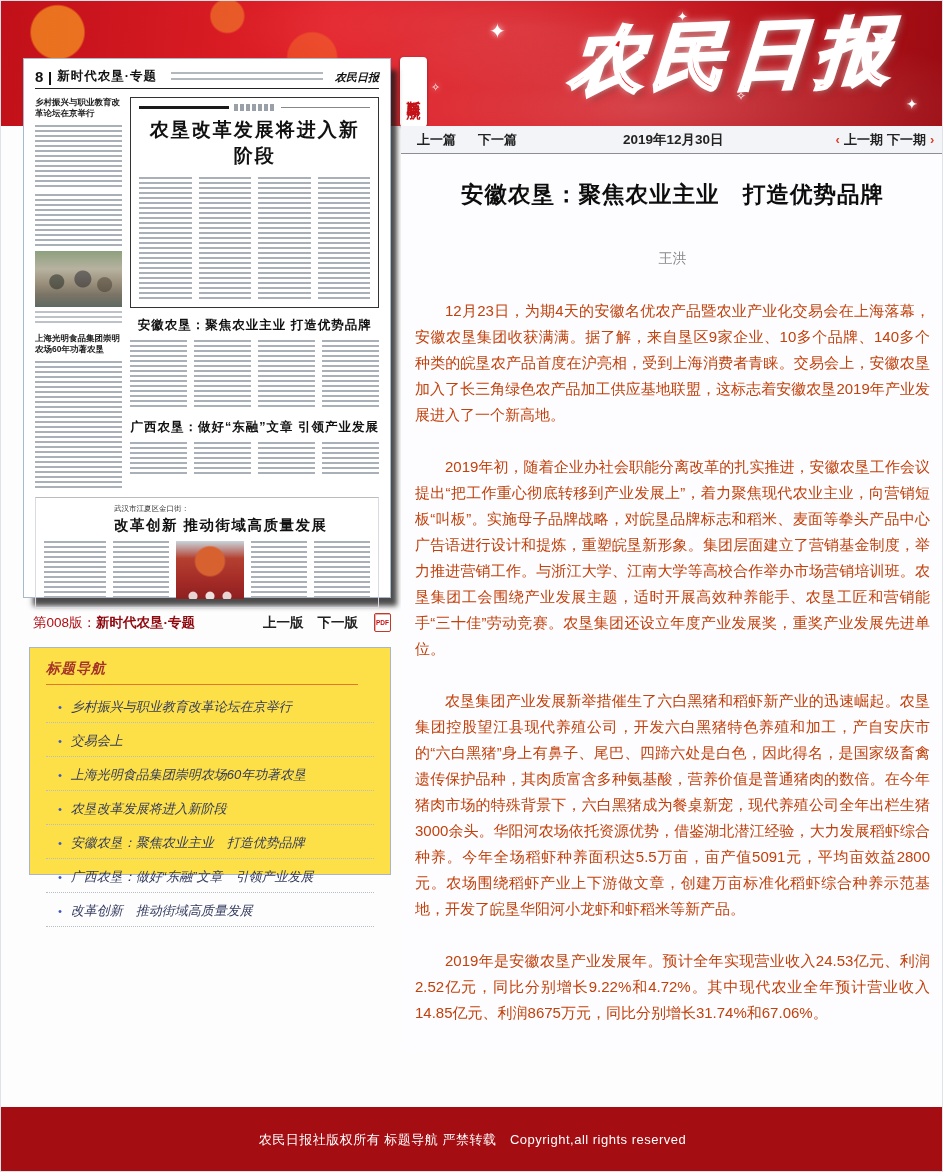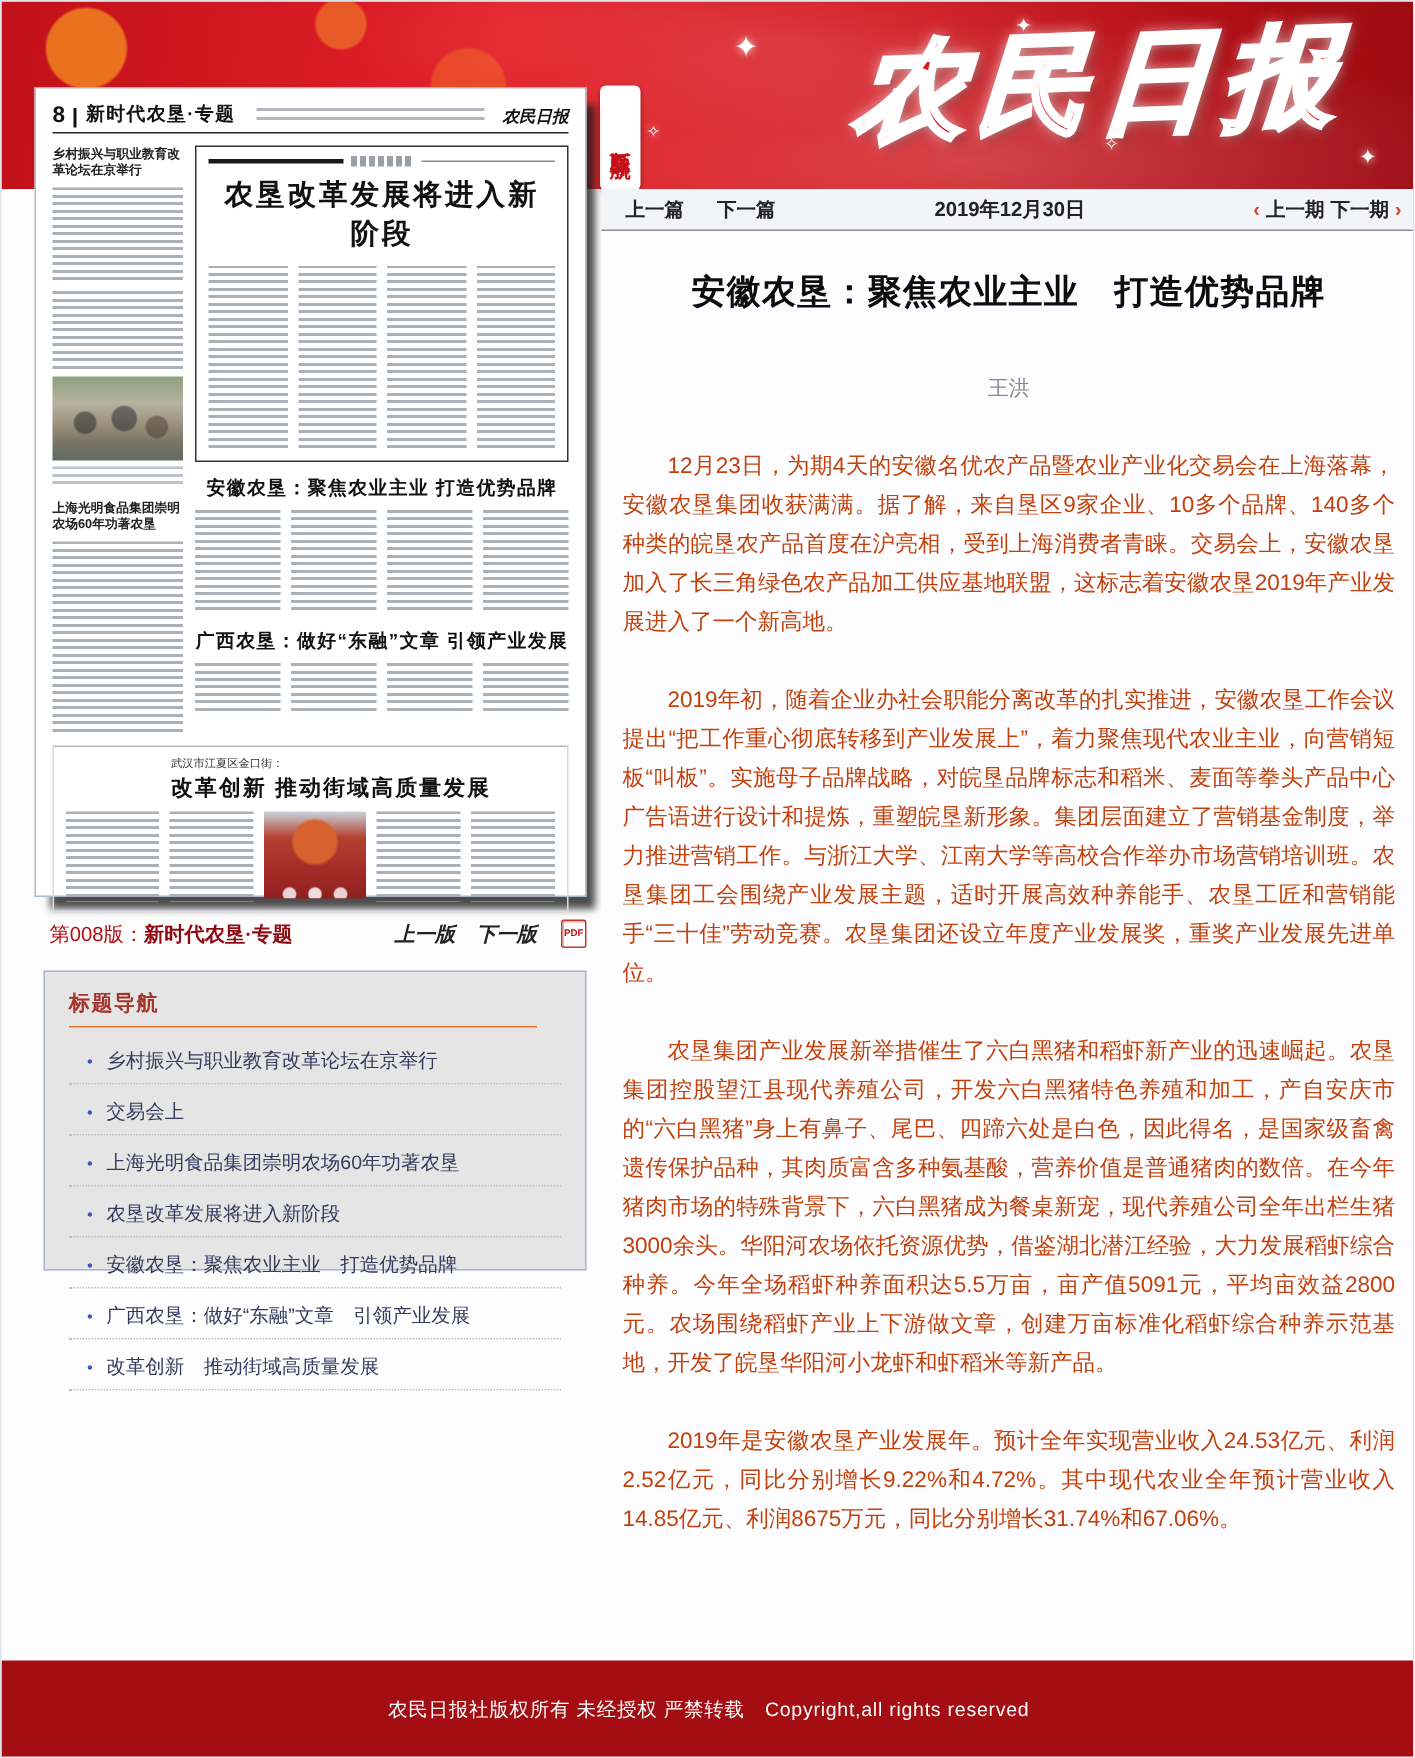--- a/index.html
+++ b/index.html
@@ -69,26 +69,26 @@
       radial-gradient(circle at 50% 95%, rgba(255,255,255,.85) 0 4px, transparent 5px),
       radial-gradient(circle at 25% 95%, rgba(255,255,255,.8) 0 4px, transparent 5px),
       radial-gradient(circle at 75% 95%, rgba(255,255,255,.8) 0 4px, transparent 5px),
       radial-gradient(circle at 50% 35%, #d8622f 0 14px, transparent 16px),
       linear-gradient(180deg,#c8d4dc 0%,#b44030 30%,#a32a26 70%,#8e2020 100%); }
 
   
   .edition-bar { position:absolute; left:32px; top:612px; width:358px; display:flex; align-items:center; font-size:13.5px; }
   .ed-label { color:#b00d12; }
   .ed-section { color:#8f0a10; font-weight:bold; }
-  .ed-links { margin-left:auto; display:flex; gap:14px; font-weight:bold; color:#222;font-style:italic; }
+  .ed-links { margin-left:auto; display:flex; gap:14px; font-weight:bold; color:#222; }
   .ed-links span { cursor:pointer; }
   .pdf-icon { margin-left:16px; width:17px; height:19px; background:#fff; border:1px solid #c0392b; border-radius:2px;
     color:#c01014; font-size:6.5px; font-weight:900; display:flex; align-items:center; justify-content:center; cursor:pointer;
     box-shadow:1px 1px 0 #e8b0ad inset; }
-  .nav-box { position:absolute; left:28px; top:646px; width:362px; height:200px; border:1px solid #a9b4d0; background:#e5e5e5; padding:12px 16px; }
+  .nav-box { position:absolute; left:28px; top:646px; width:362px; height:228px; border:1px solid #a9b4d0; background:#fde047; padding:12px 16px;font-style:italic; }
   .nav-box-title { color:#a5342a; font-weight:bold; font-size:14px; letter-spacing:1px; padding-bottom:6px; }
   .nav-box-rule { height:0; border-bottom:1px solid #e2762c; width:95%; margin-bottom:4px; }
   .nav-list { list-style:none; }
   .nav-list li { display:flex; align-items:baseline; gap:9px; padding:9px 0 6px 12px; border-bottom:1px dotted #b9bec6;
     font-size:13px; color:#333a5e; cursor:pointer; }
   .nav-list li:last-child { border-bottom:1px dotted #b9bec6; }
   .bullet { color:#3a55c0; font-size:11px; }
 
   
   .topnav { position:absolute; left:400px; top:125px; width:543px; height:28px; background:#f3f4f8;
@@ -252,16 +252,16 @@
       <p>12月23日，为期4天的安徽名优农产品暨农业产业化交易会在上海落幕，安徽农垦集团收获满满。据了解，来自垦区9家企业、10多个品牌、140多个种类的皖垦农产品首度在沪亮相，受到上海消费者青睐。交易会上，安徽农垦加入了长三角绿色农产品加工供应基地联盟，这标志着安徽农垦2019年产业发展进入了一个新高地。</p>
       <p>2019年初，随着企业办社会职能分离改革的扎实推进，安徽农垦工作会议提出“把工作重心彻底转移到产业发展上”，着力聚焦现代农业主业，向营销短板“叫板”。实施母子品牌战略，对皖垦品牌标志和稻米、麦面等拳头产品中心广告语进行设计和提炼，重塑皖垦新形象。集团层面建立了营销基金制度，举力推进营销工作。与浙江大学、江南大学等高校合作举办市场营销培训班。农垦集团工会围绕产业发展主题，适时开展高效种养能手、农垦工匠和营销能手“三十佳”劳动竞赛。农垦集团还设立年度产业发展奖，重奖产业发展先进单位。</p>
       <p>农垦集团产业发展新举措催生了六白黑猪和稻虾新产业的迅速崛起。农垦集团控股望江县现代养殖公司，开发六白黑猪特色养殖和加工，产自安庆市的“六白黑猪”身上有鼻子、尾巴、四蹄六处是白色，因此得名，是国家级畜禽遗传保护品种，其肉质富含多种氨基酸，营养价值是普通猪肉的数倍。在今年猪肉市场的特殊背景下，六白黑猪成为餐桌新宠，现代养殖公司全年出栏生猪3000余头。华阳河农场依托资源优势，借鉴湖北潜江经验，大力发展稻虾综合种养。今年全场稻虾种养面积达5.5万亩，亩产值5091元，平均亩效益2800元。农场围绕稻虾产业上下游做文章，创建万亩标准化稻虾综合种养示范基地，开发了皖垦华阳河小龙虾和虾稻米等新产品。</p>
       <p>2019年是安徽农垦产业发展年。预计全年实现营业收入24.53亿元、利润2.52亿元，同比分别增长9.22%和4.72%。其中现代农业全年预计营业收入14.85亿元、利润8675万元，同比分别增长31.74%和67.06%。</p>
 
     </div>
 
   </div>
 
   <div class="footer">
-    <span>农民日报社版权所有 未经授权 严禁转载　Copyright,all rights reserved</span>
+    <span>农民日报社版权所有 标题导航 严禁转载　Copyright,all rights reserved</span>
   </div>
 
 </div>
 
 </body></html>

